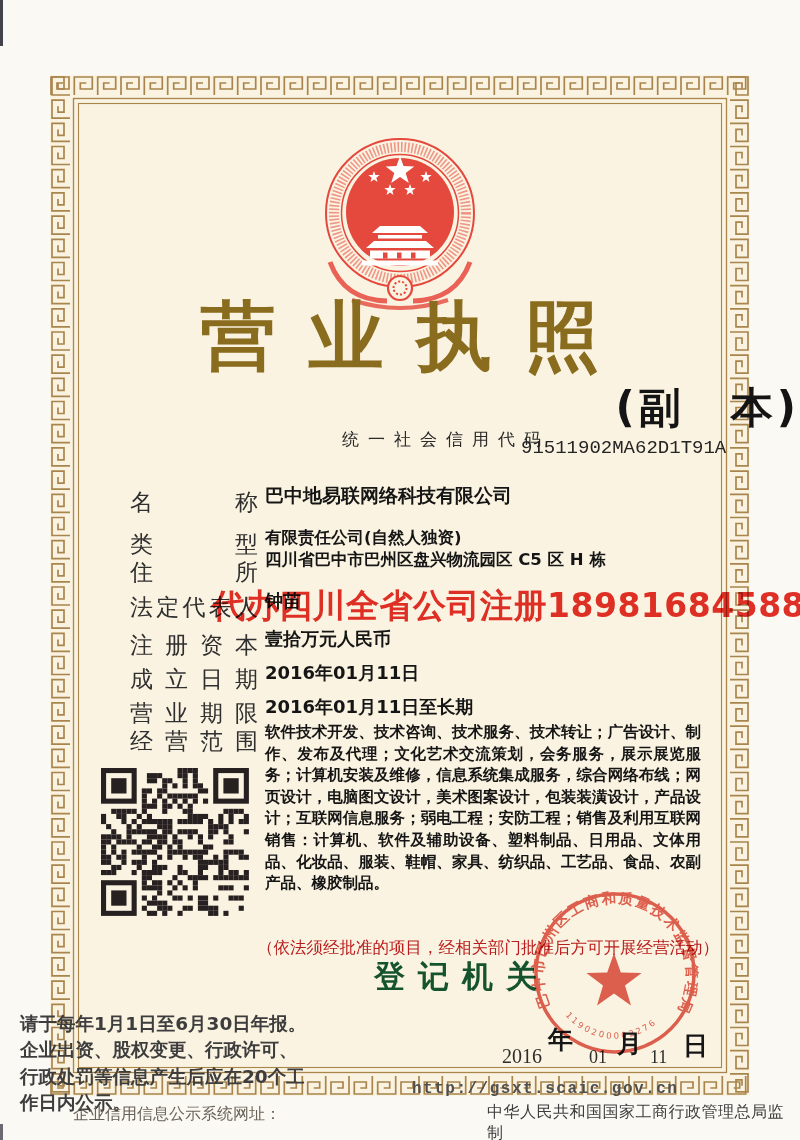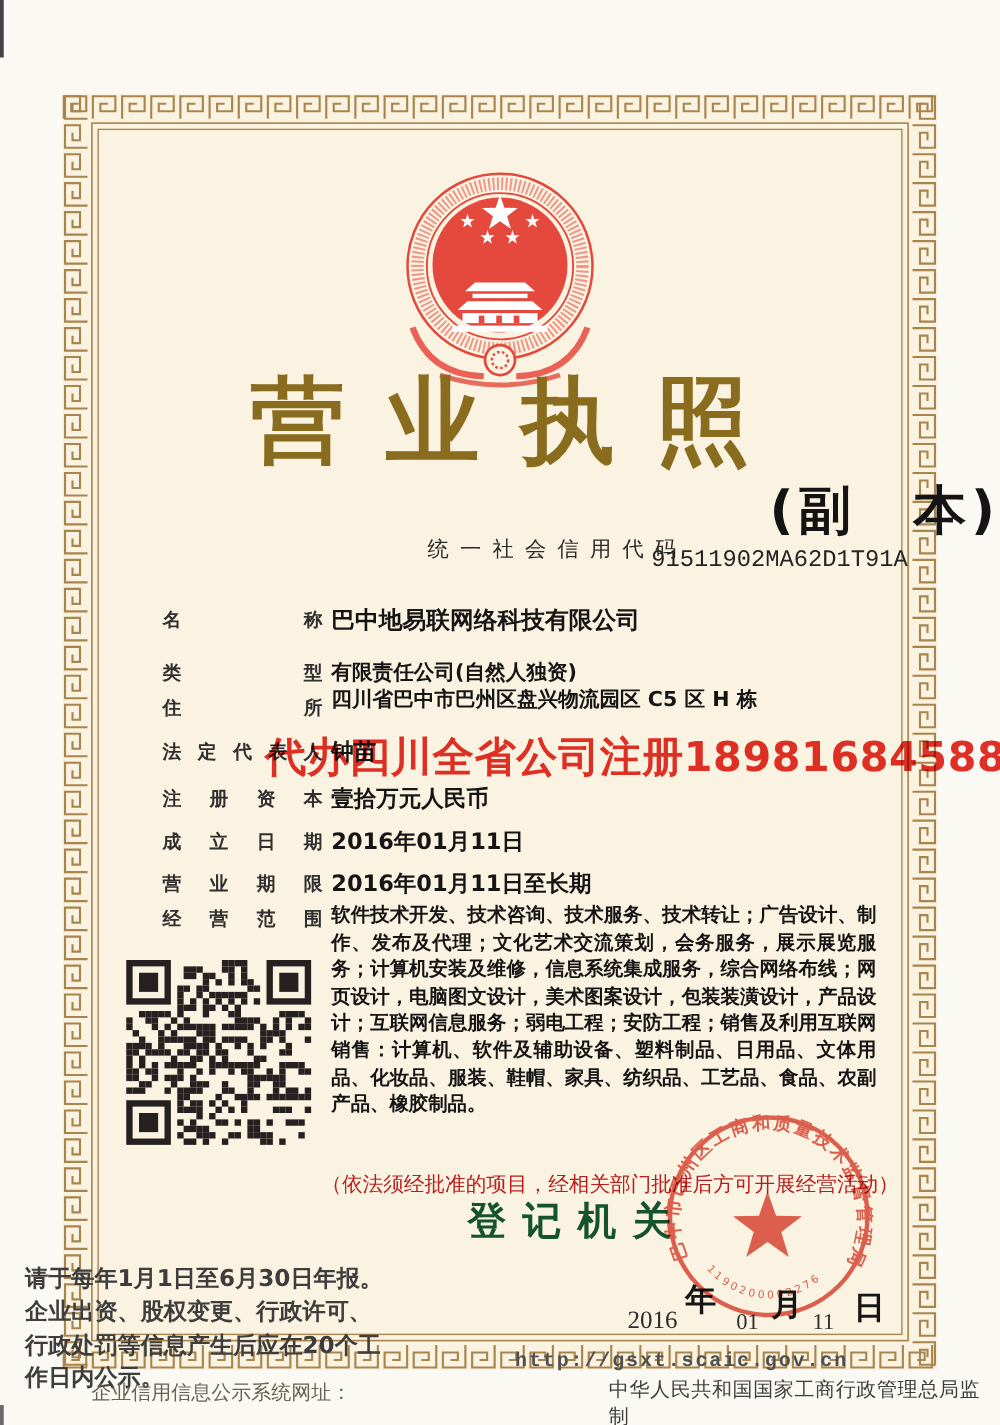--- a/index.html
+++ b/index.html
@@ -8,21 +8,21 @@
   .abs{position:absolute;}
   svg.layer{position:absolute;left:0;top:0;pointer-events:none;}
 
   .title{left:0;right:0;top:287px;text-align:center;font-size:75px;font-weight:bold;
          color:#8a6c1e;letter-spacing:33px;text-indent:33px;}
   .subtitle{left:0;right:0;top:380px;text-align:right;font-size:42px;font-weight:bold;
          color:#141414;letter-spacing:4px;text-indent:4px;}
   .cc-label{left:342px;top:428px;font-size:17px;letter-spacing:9px;color:#2a2a2a;font-weight:500;}
   .cc-code{left:521px;top:437px;font-size:19px;font-family:"Liberation Mono","DejaVu Sans Mono",monospace;color:#242424;}
 
-  .flabel{left:130px;width:128px;font-size:15px;color:#2f2f2f;font-weight:700;
+  .flabel{left:130px;width:128px;font-size:23px;color:#2f2f2f;font-weight:400;
           text-align:justify;text-align-last:justify;}
   .fvalue{left:265px;width:436px;font-weight:bold;color:#151515;font-size:18px;}
   .v-name{top:483px;font-size:19px;}
   .l-name{top:487px;}
   .v-type{top:527px;font-size:16.5px;}
   .l-type{top:529px;}
   .v-addr{top:549px;font-size:16.5px;}
   .l-addr{top:557px;}
   .v-legal{top:589px;}
   .l-legal{top:592px;}

